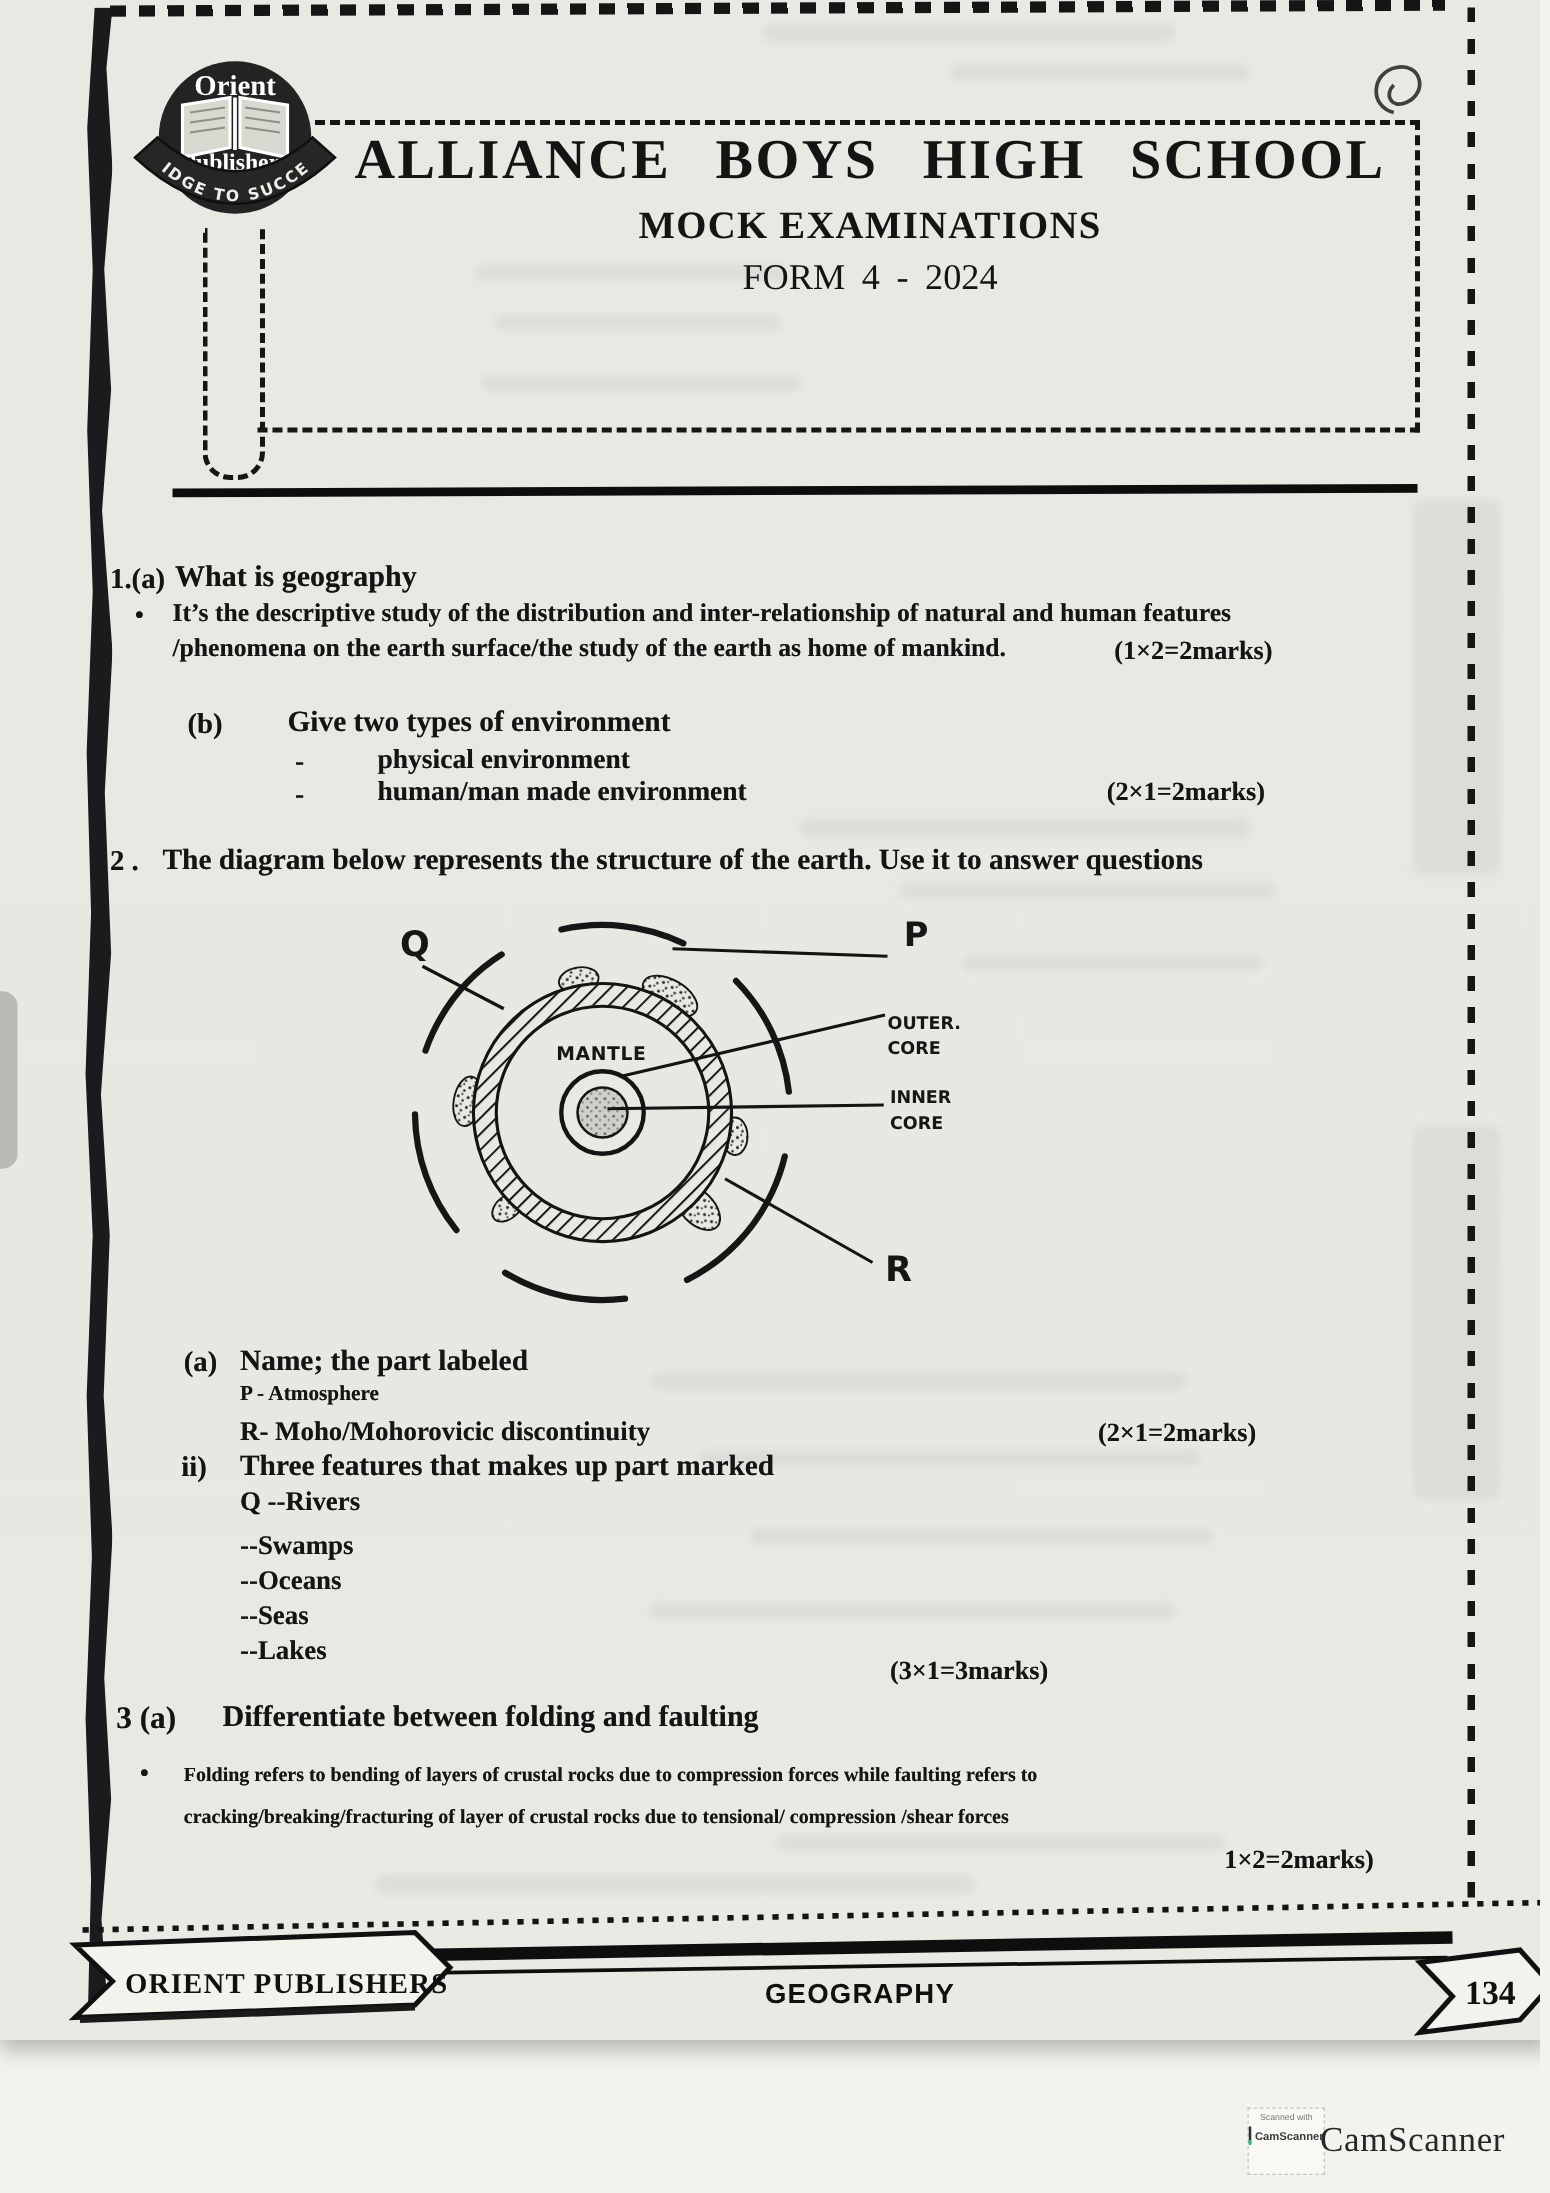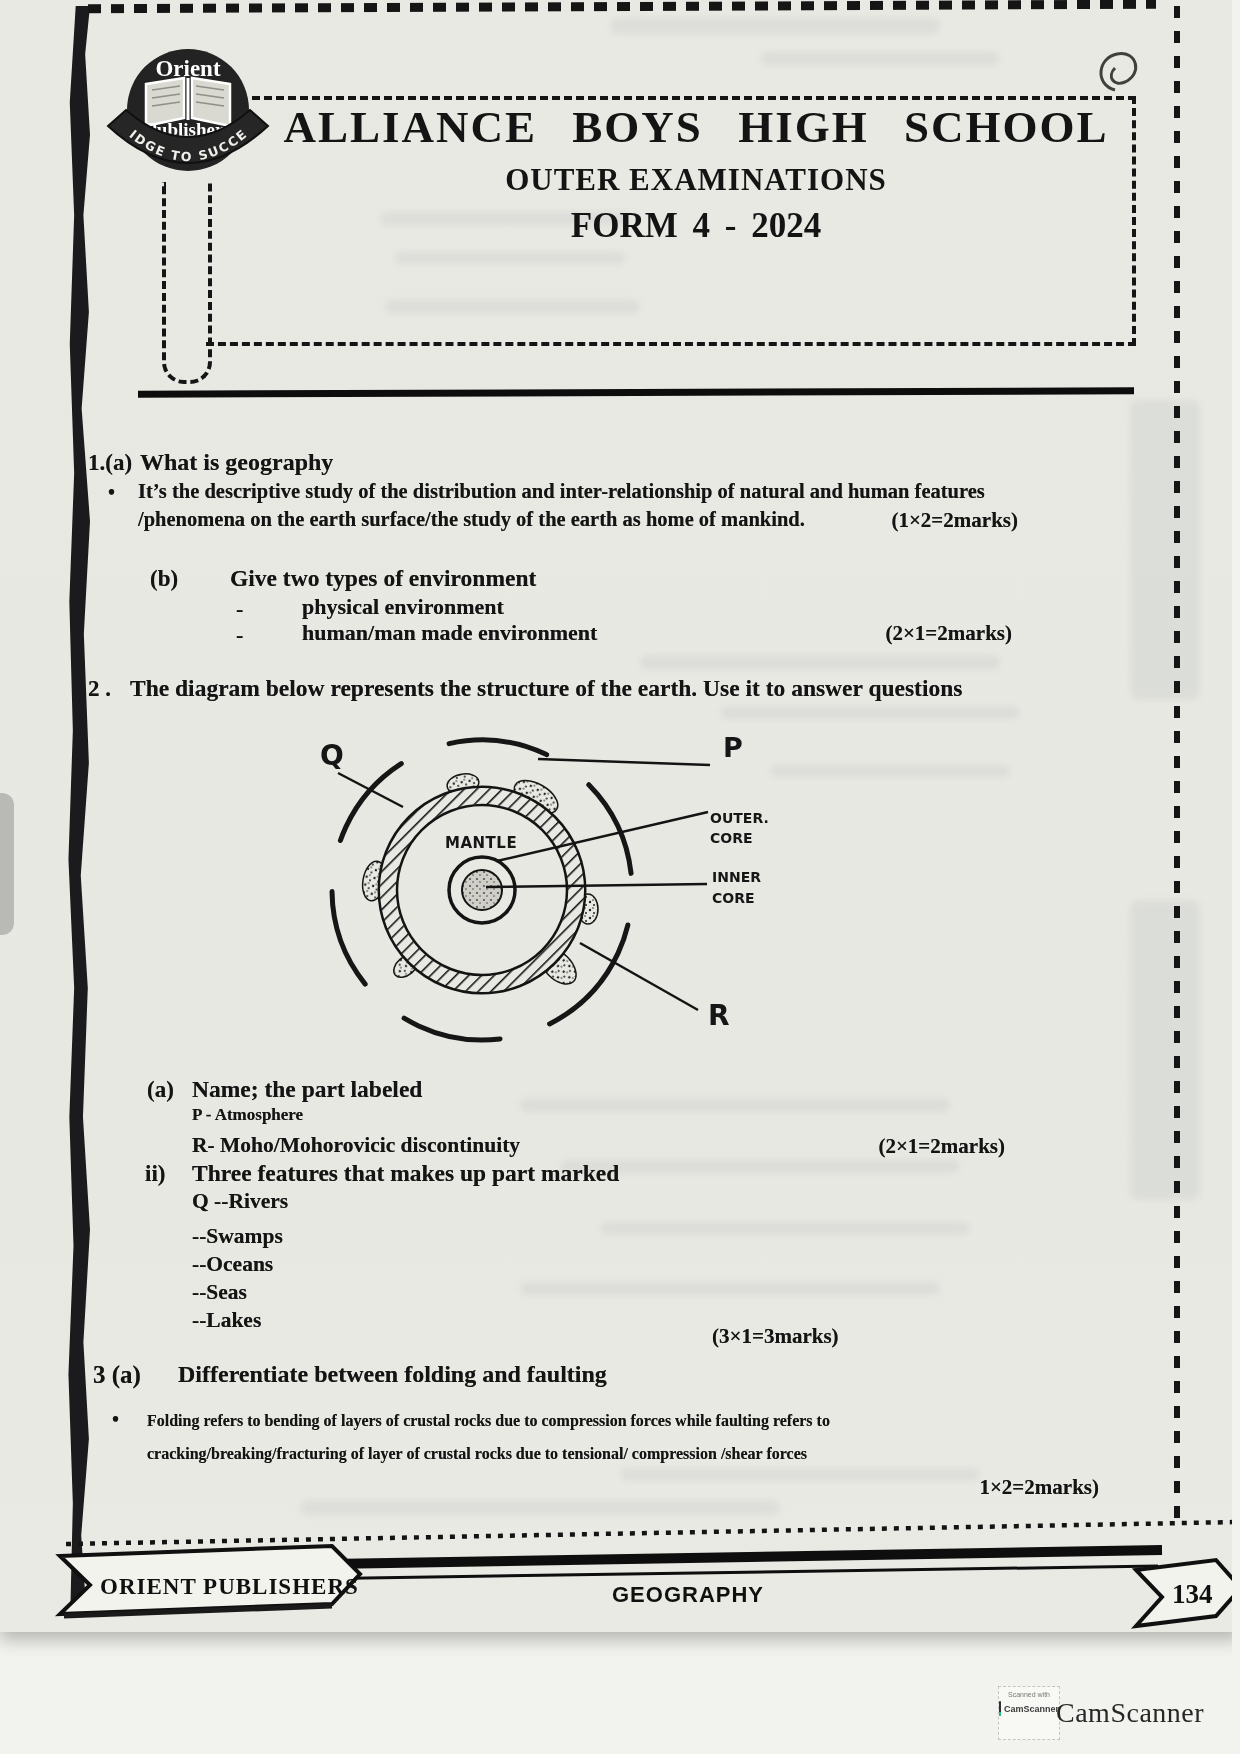--- a/index.html
+++ b/index.html
@@ -24,21 +24,21 @@
   #rightdots{position:absolute;left:1174px;top:6px;width:6px;height:1512px;
              background:repeating-linear-gradient(180deg,#151515 0 12px,transparent 12px 25px);}
   #utube{position:absolute;left:162px;top:182px;width:42px;height:198px;
          border-left:4px dashed #151515;border-right:4px dashed #151515;
          border-bottom:4px dashed #151515;border-radius:0 0 22px 22px;}
   #finger{position:absolute;left:0;top:793px;width:14px;height:142px;background:#b9b9b5;
           border-radius:0 12px 12px 0;}
   #headerbox-text{position:absolute;left:260px;top:102px;width:872px;text-align:center;}
   .h-school{font-size:45px;font-weight:700;letter-spacing:2px;word-spacing:22px;line-height:50px;}
   .h-exam{font-size:31px;font-weight:700;letter-spacing:1px;margin-top:10px;}
-  .h-form{font-size:35px;font-weight:700;margin-top:8px;word-spacing:6px;}
+  .h-form{font-size:29px;font-weight:400;margin-top:8px;word-spacing:6px;}
   .h-subject{font-family:"Liberation Sans",sans-serif;font-size:33px;font-weight:800;
              word-spacing:12px;margin-top:12px;}
   .h-paper{font-family:"Liberation Sans",sans-serif;font-size:31px;font-weight:800;
            word-spacing:8px;margin-top:10px;}
   #divider{position:absolute;left:138px;top:389px;width:996px;height:7px;background:#0d0d0d;
            transform:rotate(-.2deg);}
   #camscan-badge{position:absolute;left:998px;top:1686px;width:60px;height:52px;
     background:#f8f8f5;border:1px dashed #c5c5bf;text-align:center;
     font-family:"Liberation Sans",sans-serif;}
   #camscan-badge .sw{font-size:7px;color:#777;margin-top:4px;}
@@ -105,21 +105,21 @@
     <text x="88" y="96" text-anchor="middle" font-family="Liberation Serif, serif" font-size="19" font-weight="700" fill="#ffffff">Publishers</text>
     <path d="M8,86 Q88,160 168,86 L150,70 Q88,124 26,70 Z" fill="#262626" stroke="#101010" stroke-width="2"></path>
     <path id="ribbonPath" d="M24,92 Q88,150 152,92" fill="none"></path>
     <text font-family="DejaVu Sans, sans-serif" font-size="12.5" font-weight="700" fill="#f0f0ea" letter-spacing="2">
       <textPath href="#ribbonPath" startOffset="50%" text-anchor="middle">BRIDGE TO SUCCESS</textPath>
     </text>
   </svg>
 
   <div id="headerbox-text">
     <div class="h-school">ALLIANCE BOYS HIGH SCHOOL</div>
-    <div class="h-exam">OUTER EXAMINATIONS</div>
+    <div class="h-exam">MOCK EXAMINATIONS</div>
     <div class="h-form">FORM 4 - 2024</div>
   </div>
 
   <div id="divider"></div>
 
   <div class="txt" style="left:88px;top:450px;font-size:23px;">1.(a)</div>
   <div class="txt" style="left:140px;top:449px;font-size:24px;">What is geography</div>
   <div class="txt" style="left:108px;top:481px;font-size:20px;">•</div>
   <div class="txt wrap" style="left:138px;top:478px;width:872px;font-size:20.5px;line-height:27.5px;">It’s the descriptive study of the distribution and inter-relationship of natural and human features /phenomena on the earth surface/the study of the earth as home of mankind.</div>
   <div class="marks" style="left:868px;top:508px;width:150px;text-align:right;">(1×2=2marks)</div>

